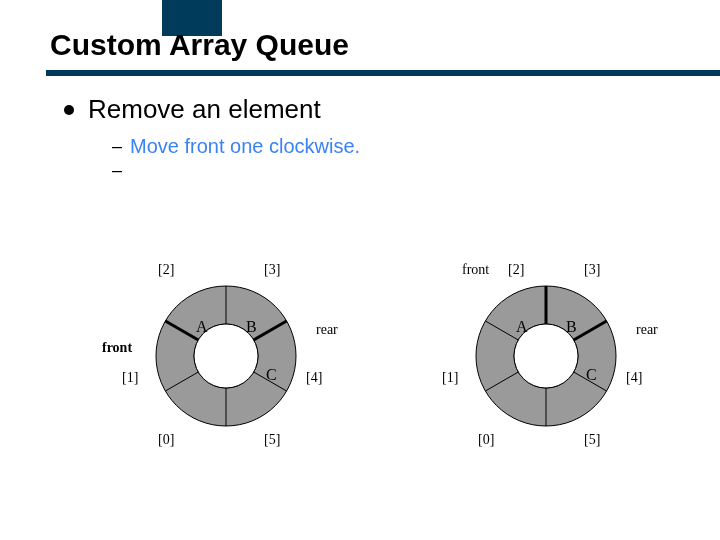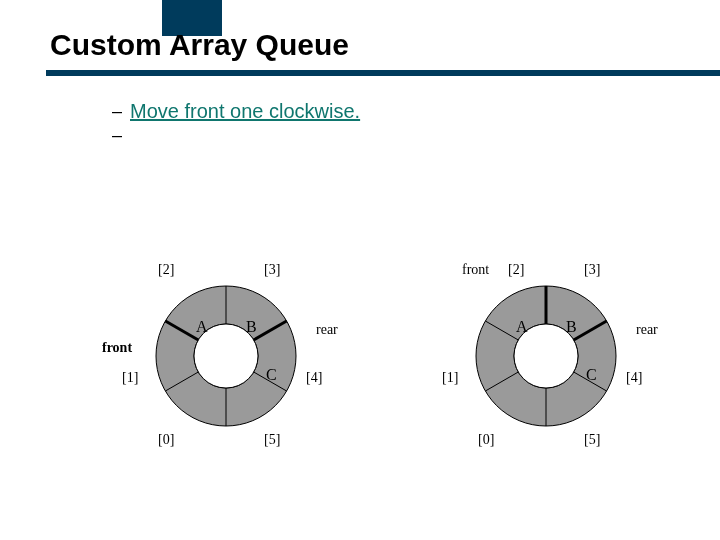--- a/index.html
+++ b/index.html
@@ -74,22 +74,21 @@
     margin-bottom: 2px;
   }
   .sub-dash {
     font-size: 18px;
     color: #000;
     width: 18px;
     text-align: left;
   }
   .sub-text {
     font-size: 20px;
-    color: #0f766e;
-    text-decoration: underline;
+    color: #3b82f6;
   }
   .diagrams {
     position: absolute;
     top: 256px;
     left: 78px;
     display: flex;
     gap: 80px;
   }
   .ring-wrap {
     position: relative;
@@ -112,20 +111,24 @@
 </style>
 </head>
 <body>
 
 <div class="slide">
   <div class="top-accent"></div>
   <div class="title">Custom Array Queue</div>
   <div class="title-rule"></div>
 
   <div class="body">
+    <div class="bullet-row">
+      <div class="bullet-dot"></div>
+      <div class="bullet-text">Remove an element</div>
+    </div>
     <div class="sub-list">
       <div class="sub-row">
         <div class="sub-dash">–</div>
         <div class="sub-text">Move front one clockwise.</div>
       </div>
       <div class="sub-row">
         <div class="sub-dash">–</div>
       </div>
     </div>
   </div>

